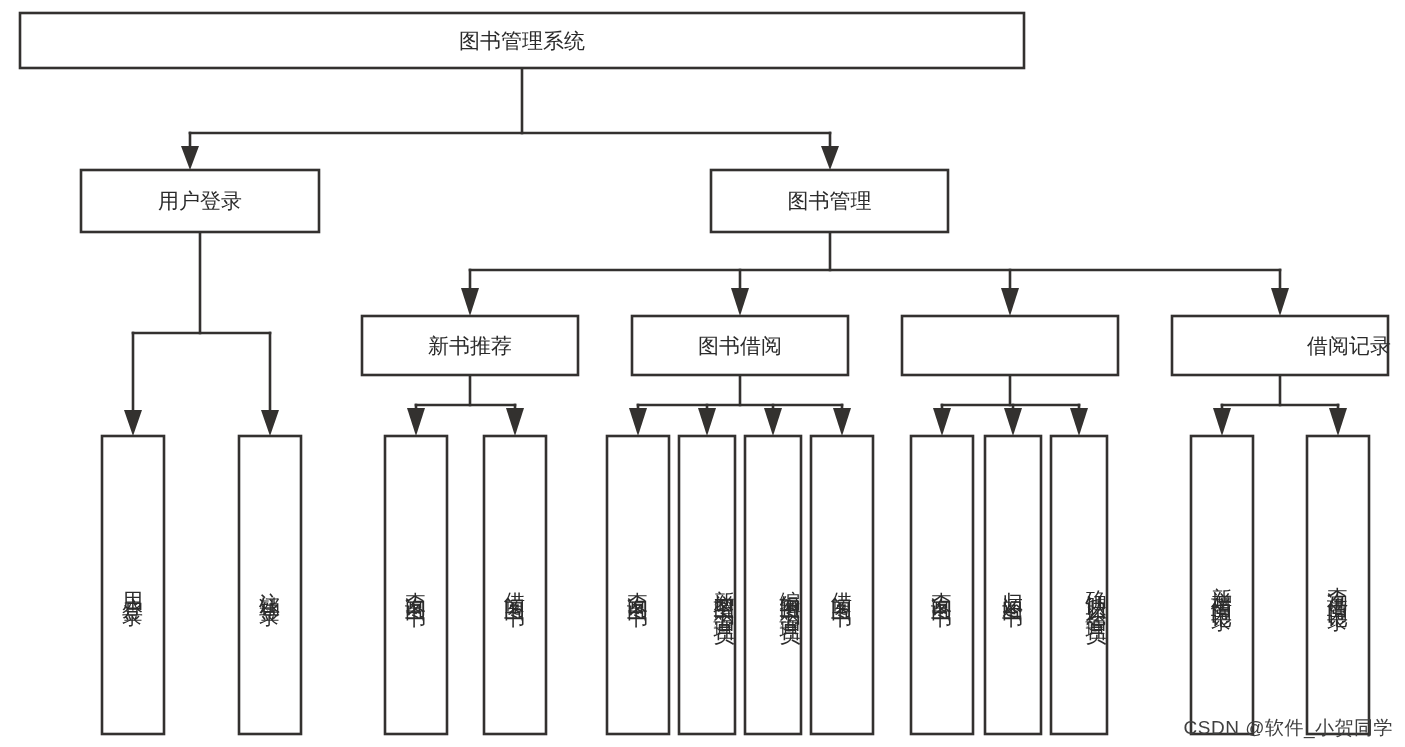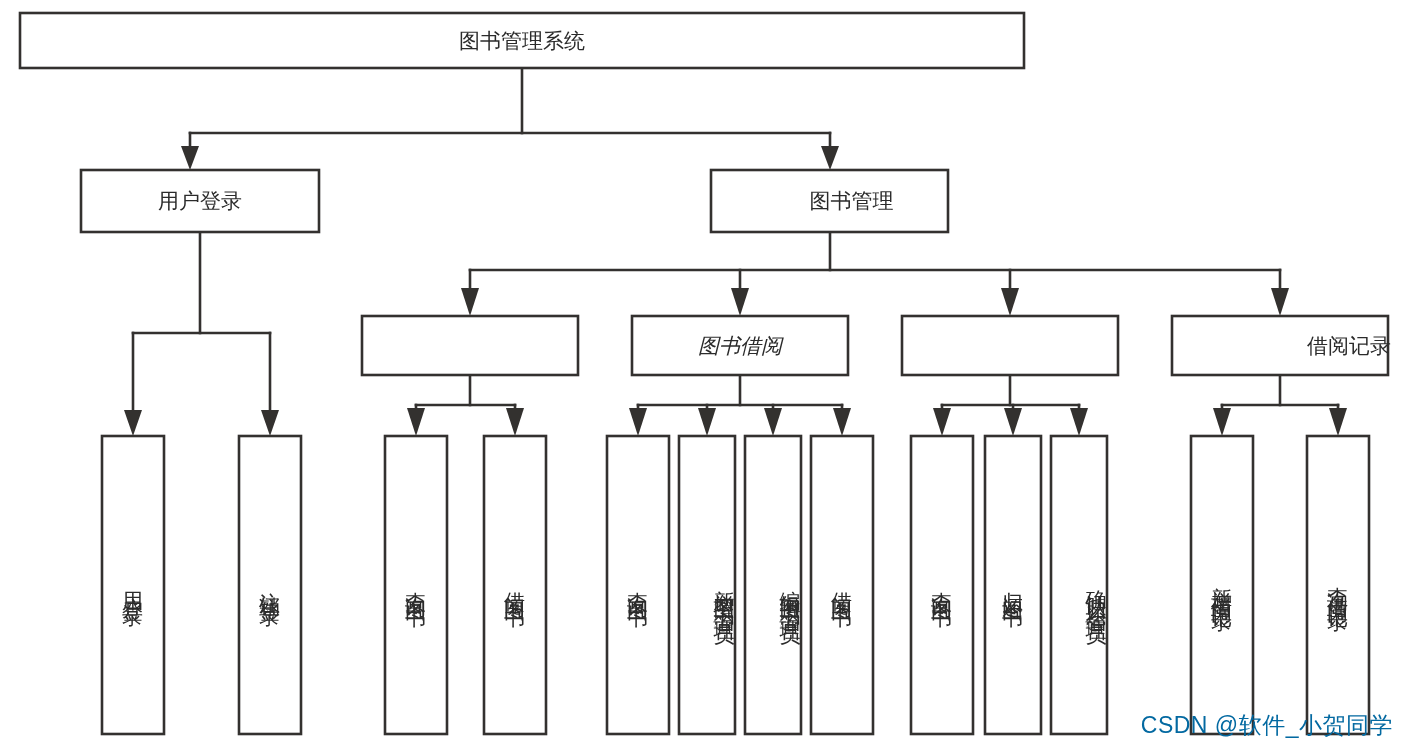--- a/index.html
+++ b/index.html
@@ -40,22 +40,22 @@
   }
   .arrow-head {
     fill: #33312f;
     stroke: none;
   }
   .watermark-text {
     position: absolute;
     right: 12px;
     bottom: 6px;
     font-family: "Liberation Sans", "DejaVu Sans", sans-serif;
-    font-size: 23px;
-    color: #0369a1;
+    font-size: 19px;
+    color: #404040;
     letter-spacing: 0.5px;
     white-space: nowrap;
     user-select: none;
   }
   .vlabel-holder {
     position: absolute;
     writing-mode: vertical-rl;
     text-orientation: upright;
     font-family: "Liberation Sans", "DejaVu Sans", sans-serif;
     font-size: 21px;
@@ -177,23 +177,24 @@
       <rect class="node-box" x="1051" y="436" width="56" height="298"></rect>
 
       <rect class="node-box" x="1191" y="436" width="62" height="298"></rect>
       <rect class="node-box" x="1307" y="436" width="62" height="298"></rect>
     </g>
   </svg>
 
   <div class="hlabel-holder" style="left:20px; top:13px; width:1004px; height:55px;">图书管理系统</div>
 
   <div class="hlabel-holder" style="left:81px; top:170px; width:238px; height:62px;">用户登录</div>
-  <div class="hlabel-holder" style="left:711px; top:170px; width:237px; height:62px;margin-left:22px;">图书管理</div>
-
-  <div class="hlabel-holder" style="left:632px; top:316px; width:216px; height:59px;font-style:italic;">图书借阅</div>
+  <div class="hlabel-holder" style="left:711px; top:170px; width:237px; height:62px;">图书管理</div>
+
+  <div class="hlabel-holder" style="left:362px; top:316px; width:216px; height:59px;">新书推荐</div>
+  <div class="hlabel-holder" style="left:632px; top:316px; width:216px; height:59px;">图书借阅</div>
   <div class="hlabel-holder" style="left:1241px; top:316px; width:216px; height:59px;">借阅记录</div>
 
   <div class="vlabel-holder" style="left:102px; top:436px; width:62px; height:298px;">用户登录</div>
   <div class="vlabel-holder" style="left:239px; top:436px; width:62px; height:298px;">注销登录</div>
 
   <div class="vlabel-holder" style="left:385px; top:436px; width:62px; height:298px;">查询图书</div>
   <div class="vlabel-holder" style="left:484px; top:436px; width:62px; height:298px;">借阅图书</div>
 
   <div class="vlabel-holder" style="left:607px; top:436px; width:62px; height:298px;">查询图书</div>
   <div class="vlabel-holder" style="left:679px; top:436px; width:56px; height:298px; align-items:flex-start; padding-top:10px;">新增图书（管理员）</div>

